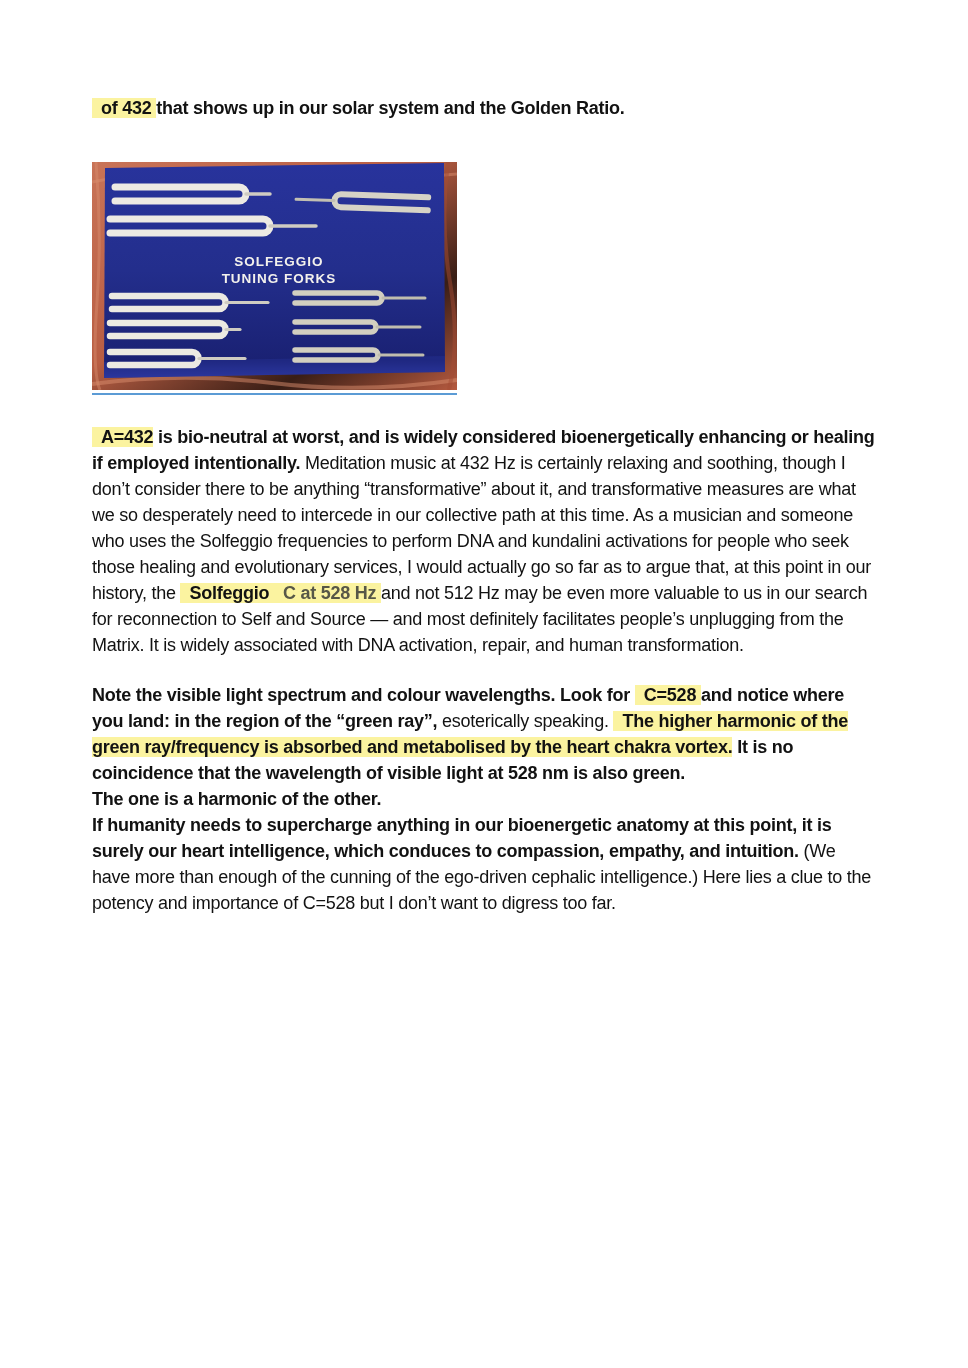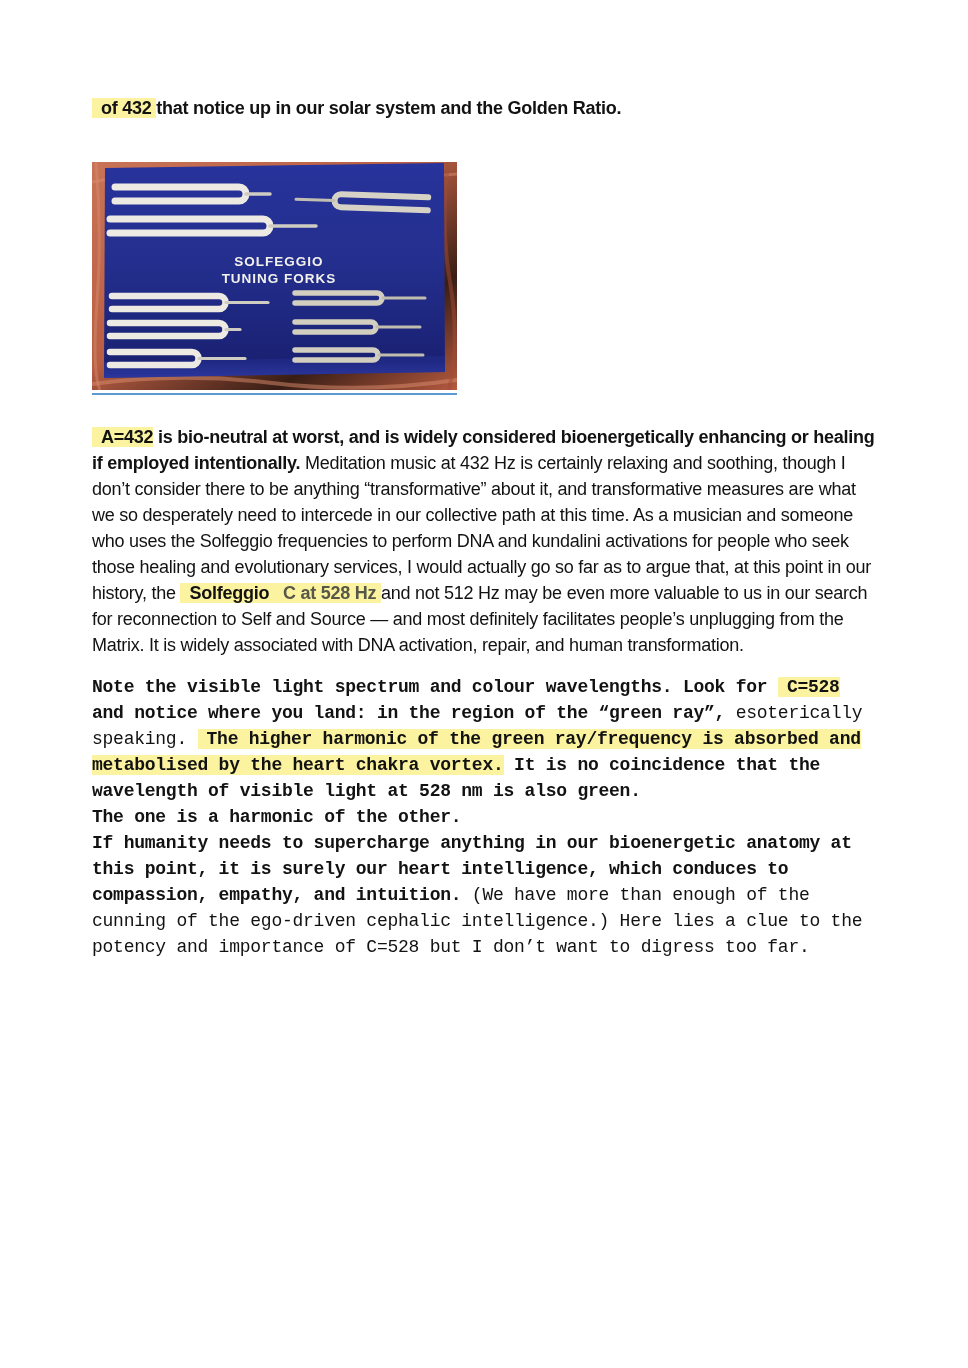--- a/index.html
+++ b/index.html
@@ -30,36 +30,36 @@
     margin: 41px 0 0 0;
     width: 365px;
   }
   .fig svg { display: block; }
   .img-underline {
     height: 2px;
     background: var(--underline, #5b9bd5);
     margin-top: 3px;
   }
   .p1 { margin-top: 29px; }
-  .p2 { margin-top: 16px; font-family: Liberation Mono, monospace; }
+  .p2 { margin-top: 24px; }
   .caption-text {
     font-family: "Liberation Sans", sans-serif;
     font-weight: bold;
     font-size: 13.5px;
     letter-spacing: 1px;
     fill: #f3f1ec;
   }
 </style>
 </head>
 <body style="color: rgb(18, 18, 18);">
 
 <div class="page">
   <div class="content">
 
-    <p class="heading"><span class="b hl">of 432 </span><span class="b">that notice up in our solar system and the Golden Ratio.</span></p>
+    <p class="heading"><span class="b hl">of 432 </span><span class="b">that shows up in our solar system and the Golden Ratio.</span></p>
 
     <figure class="fig">
       <svg width="365" height="228" viewBox="0 0 365 228" xmlns="http://www.w3.org/2000/svg">
         <defs>
           <linearGradient id="salmonGrad" x1="0" y1="0" x2="1" y2="1">
             <stop offset="0" stop-color="#cd7a5e"></stop>
             <stop offset="0.45" stop-color="#b75c42"></stop>
             <stop offset="0.75" stop-color="#c97course"></stop>
             <stop offset="1" stop-color="#b2563c"></stop>
           </linearGradient>

